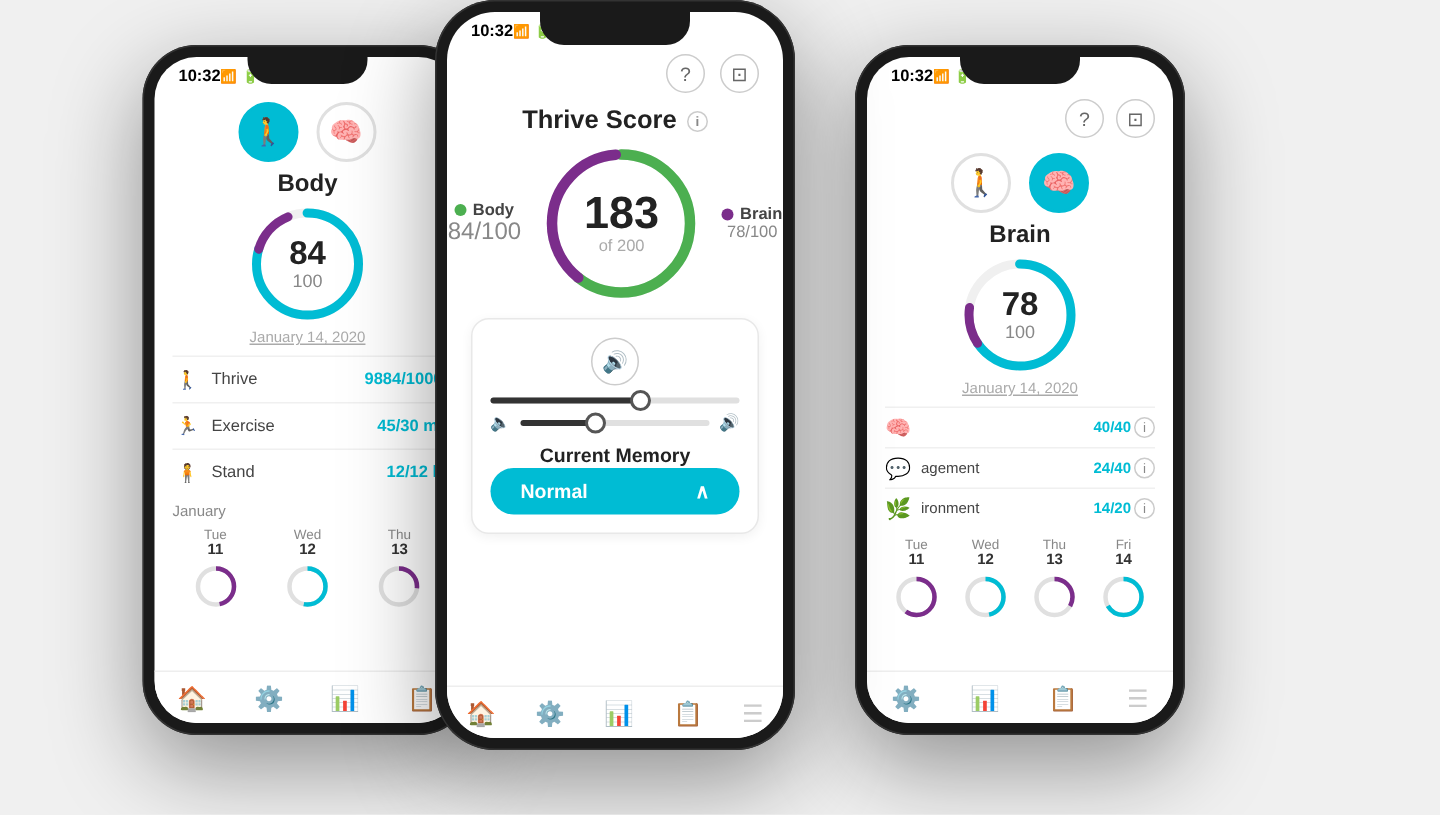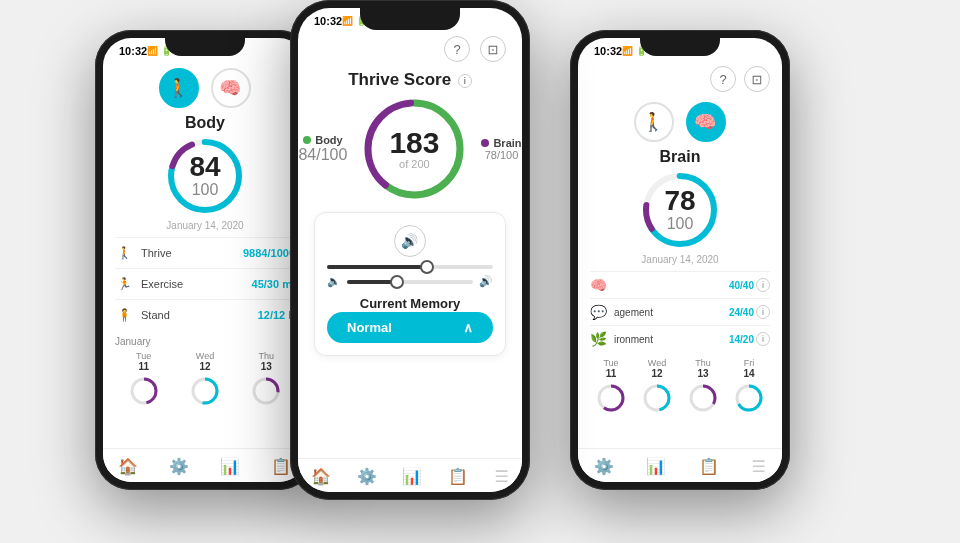--- a/index.html
+++ b/index.html
@@ -168,36 +168,37 @@
 
     .score-ring-inner {
       position: absolute;
       top: 50%;
       left: 50%;
       transform: translate(-50%, -50%);
       text-align: center;
     }
 
     .score-number {
-      font-size: 28px;
+      font-size: 22px;
       font-weight: 700;
       color: #222;
       line-height: 1;
     }
 
     .score-denom {
-      font-size: 16px;
+      font-size: 12px;
       color: #888;
     }
 
     .date-label {
       text-align: center;
       font-size: 10px;
       color: #aaa;
       margin: 2px 0 6px;
+      text-decoration: underline;
     }
 
     .metric-row {
       display: flex;
       align-items: center;
       padding: 5px 0;
       border-top: 1px solid #f0f0f0;
     }
 
     .metric-icon {

